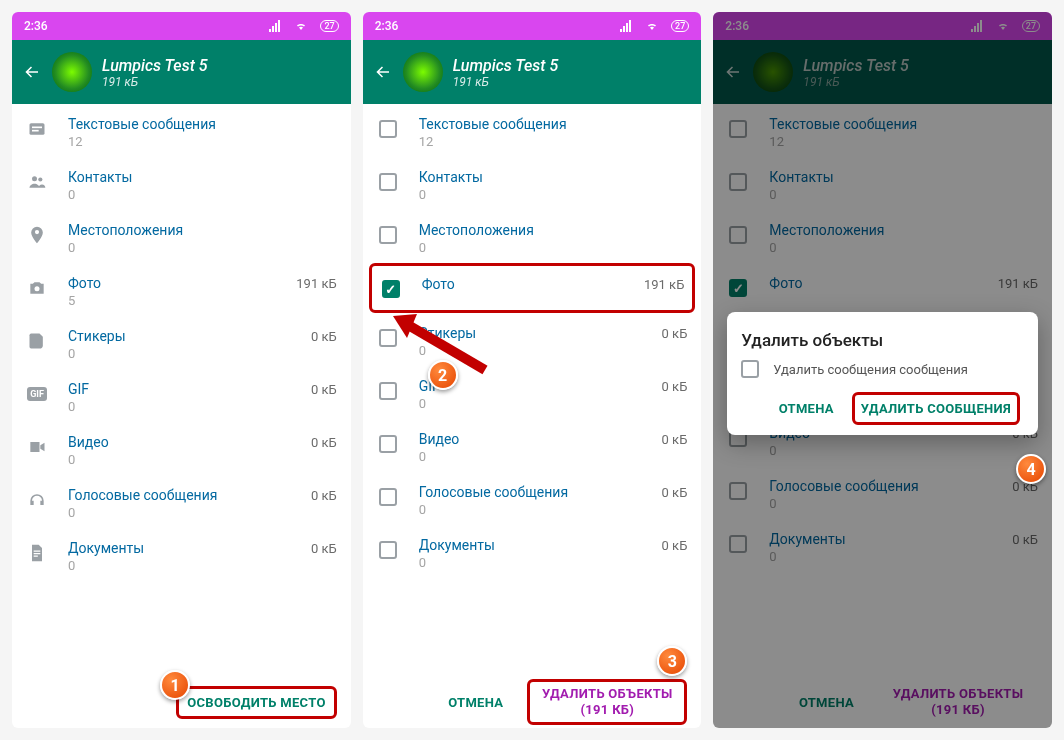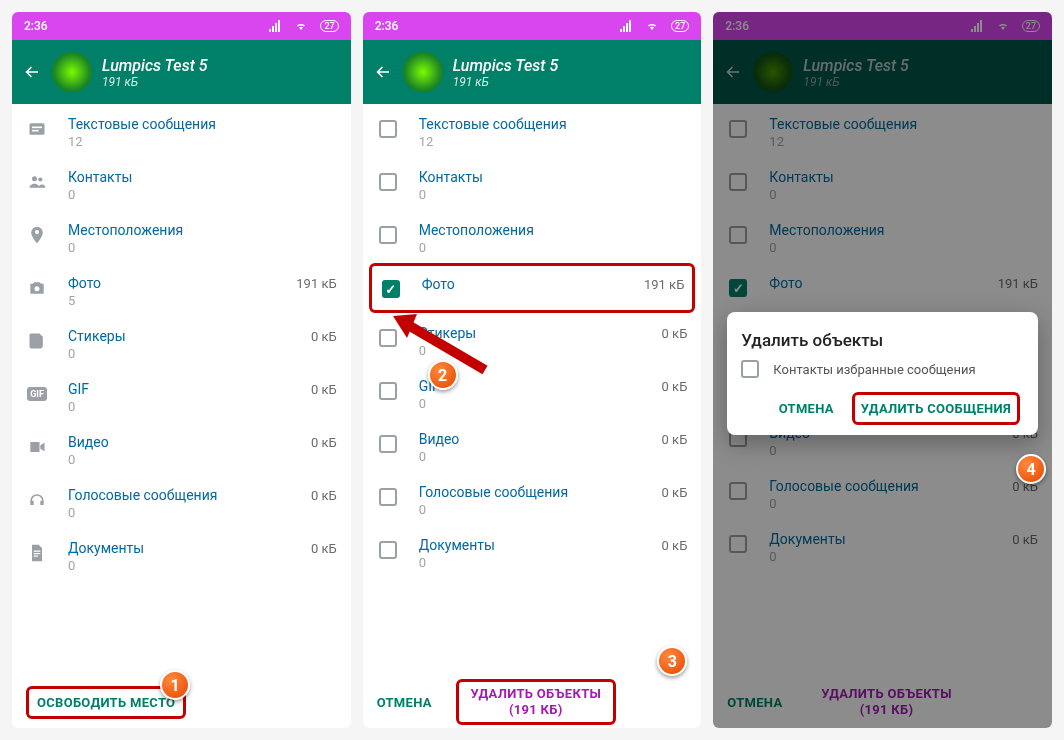--- a/index.html
+++ b/index.html
@@ -17,21 +17,21 @@
   .row { display: flex; align-items: flex-start; padding: 12px 14px 8px 14px; gap: 20px; }
   .icon-slot { width: 22px; height: 22px; display: flex; align-items: center; justify-content: center; color: #9aa0a5; margin-top: 2px;}
   .row-body { flex: 1; display: flex; flex-direction: column; }
   .row-top { display: flex; justify-content: space-between; align-items: center; }
   .row-label { font-size: 14px; color: #0369a1; }
   .row-size { font-size: 13px; color: #6b6b6b; }
   .row-count { font-size: 13px; color: #a5a5a5; margin-top: 2px; }
   .checkbox { width: 18px; height: 18px; border: 2px solid #9aa0a5; border-radius: 3px; display: flex; align-items: center; justify-content: center; }
   .checkbox.checked { background: #008069; border-color: #008069; }
   .checkbox.checked::after { content: '✓'; color: #fff; font-size: 13px; font-weight: bold; line-height: 1;}
-  .footer-bar { height: 52px; display: flex; align-items: center; padding: 0 14px; gap: 24px; }
+  .footer-bar { height: 52px; display: flex; justify-content: flex-end; align-items: center; padding: 0 14px; gap: 24px; }
   .text-btn { font-size: 13px; font-weight: 700; color: #008069; letter-spacing: .3px; text-align: center; }
   .text-btn.danger { color: #a21caf; max-width: 160px; line-height: 1.2; }
   .red-box { border: 3px solid #c20000; border-radius: 6px; }
   .step-badge { width: 30px; height: 30px; border-radius: 50%; background: radial-gradient(circle at 35% 30%, #ff8a3d, #e64500); border: 2px solid #fff; color: #fff; font-weight: 700; font-size: 16px; display: flex; align-items: center; justify-content: center; position: absolute; box-shadow: 0 2px 4px rgba(0,0,0,.4);}
   .arrow { position: absolute; }
   .dim { position: absolute; inset: 0; background: rgba(0,0,0,.45); }
   .dialog { position: absolute; left: 14px; right: 14px; top: 300px; background: #fff; border-radius: 8px; padding: 18px 18px 10px 14px; box-shadow: 0 8px 24px rgba(0,0,0,.3); }
   .dialog-title { font-size: 17px; font-weight: 500; color: #222; margin-bottom: 10px; }
   .dialog-msg { font-size: 13px; color: #555; margin-bottom: 16px; }
   .dialog-row { display: flex; align-items: center; gap: 14px; margin-bottom: 14px; }
@@ -483,21 +483,21 @@
   </div>
   <div class="footer-bar">
     <span class="text-btn">ОТМЕНА</span>
     <span class="text-btn danger">УДАЛИТЬ ОБЪЕКТЫ (191 КБ)</span>
   </div>
   <div class="dim"></div>
   <div class="dialog">
     <div class="dialog-title">Удалить объекты</div>
     <div class="dialog-row">
       <div class="checkbox"></div>
-      <span class="dialog-cb-label">Контакты избранные сообщения</span>
+      <span class="dialog-cb-label">Удалить сообщения сообщения</span>
     </div>
     <div class="dialog-actions">
       <span class="text-btn">ОТМЕНА</span>
       <span class="text-btn red-box" style="padding:6px 6px">УДАЛИТЬ СООБЩЕНИЯ</span>
     </div>
   </div>
   <div class="step-badge" style="right:6px;top:442px">4</div>
 </div>
 
 </body></html>

